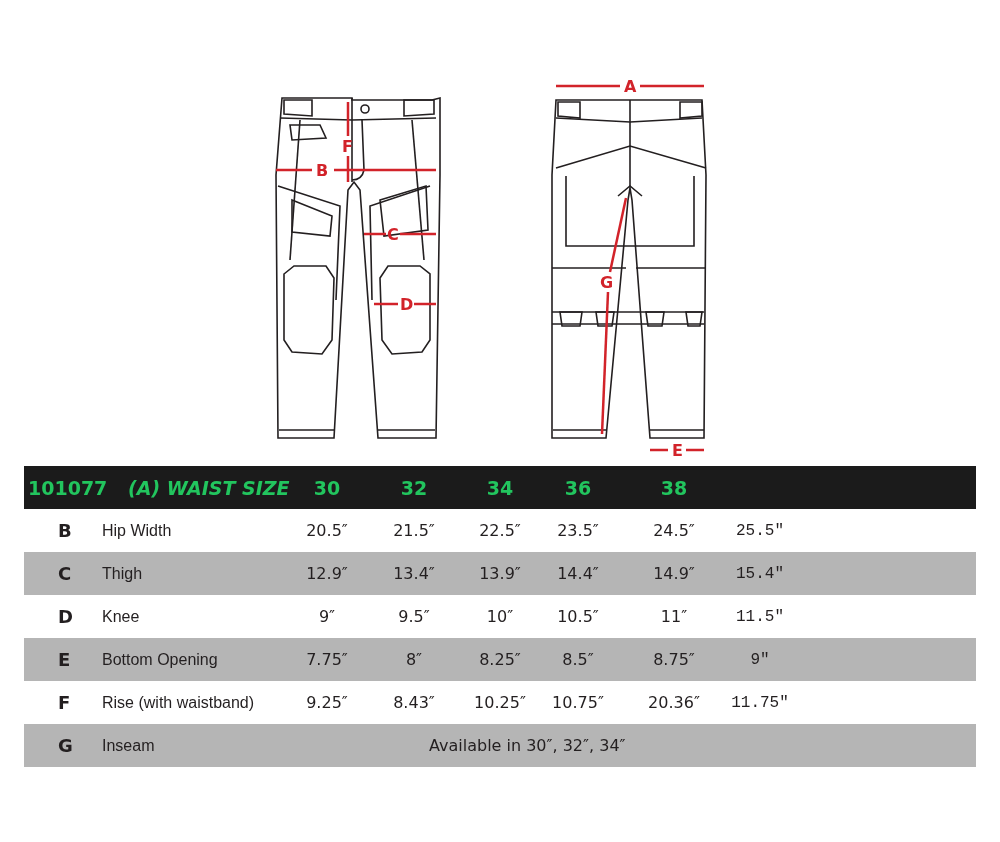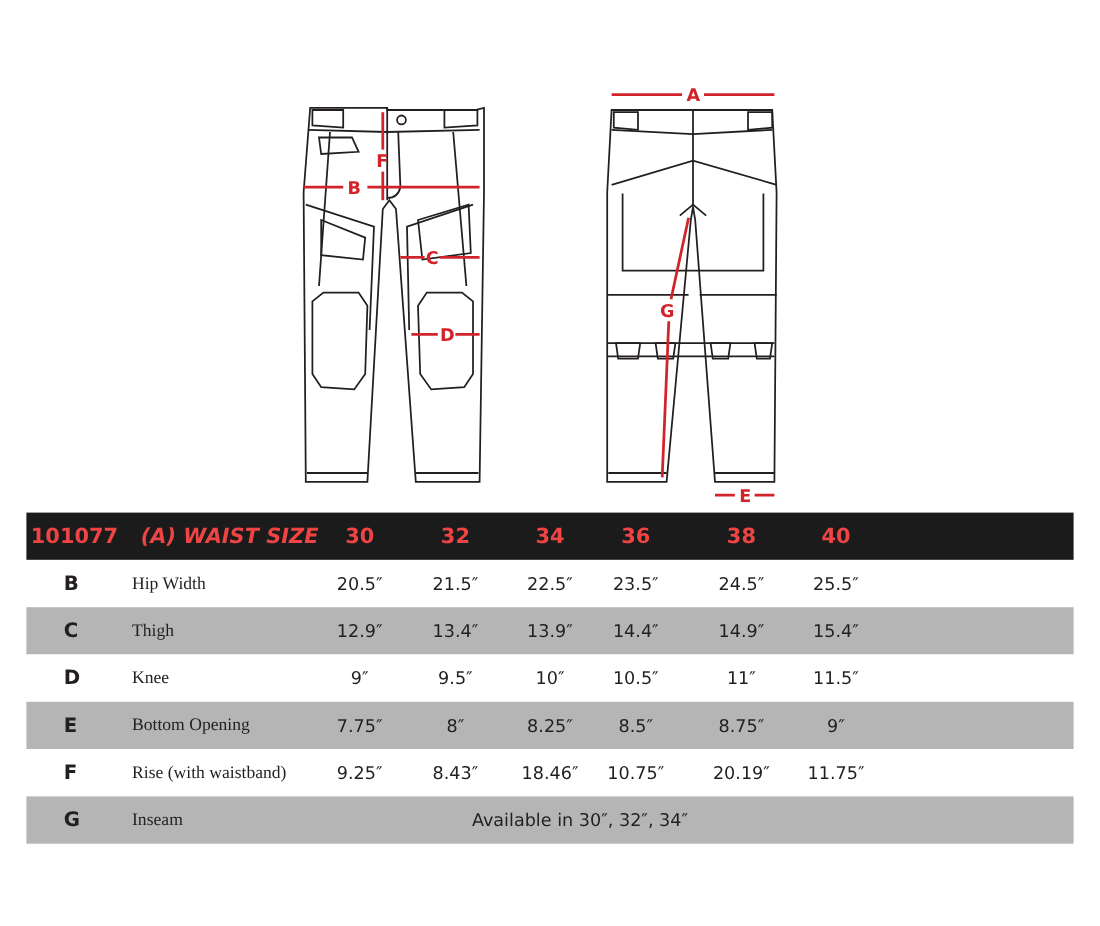--- a/index.html
+++ b/index.html
@@ -3,33 +3,33 @@
   <meta charset="utf-8">
   <style>
     html, body { margin: 0; padding: 0; background: #ffffff; }
     body { width: 1000px; height: 842px; position: relative; overflow: hidden;
            font-family: "Liberation Sans", "DejaVu Sans", sans-serif; color: #231f20; }
     .drawings { position: absolute; left: 0; top: 0; width: 1000px; height: 462px; }
     .drawings svg { position: absolute; left: 0; top: 0; }
     .mlabel { font-family: "DejaVu Sans", sans-serif; font-weight: bold; font-size: 16px; fill: #d2232a; }
     .table { position: absolute; left: 24px; top: 466px; width: 952px; }
     .row { position: relative; height: 43px; display: flex; align-items: center; }
-    .row.header { background: #1b1b1b; color: #ef4444; height: 43px; }
+    .row.header { background: #1b1b1b; color: #22c55e; height: 43px; }
     .row.shade { background: #b5b5b5; }
     .row.plain { background: #ffffff; }
     .cell { position: absolute; top: 0; height: 100%; display: flex; align-items: center; white-space: nowrap; }
     .header .cell { font-weight: bold; font-size: 19px; font-family: "DejaVu Sans", sans-serif; }
     .code { left: 4px; }
     .waist { left: 104px; font-style: italic; }
     .letter { left: 34px; font-weight: bold; font-size: 18px; font-family: "DejaVu Sans", sans-serif; }
-    .name { left: 96px; font-size: 16px; font-family: Liberation Serif, serif; }
+    .name { left: 78px; font-size: 16px; font-family: Liberation Sans, sans-serif; }
     .val { width: 80px; justify-content: center; font-size: 16px; font-family: "DejaVu Sans", sans-serif; }
     .header .val { font-size: 19px; }
     .c0 { left: 263px; } .c1 { left: 350px; } .c2 { left: 436px; }
-    .c3 { left: 514px; } .c4 { left: 610px; } .c5 { left: 696px; }
+    .c3 { left: 514px; } .c4 { left: 610px; } .c5 { left: 696px; font-family: Liberation Mono, monospace; }
     .span-note { left: 405px; font-size: 16px; font-family: "DejaVu Sans", sans-serif; text-align: center; }
   </style>
 </head>
 <body>
 
 <div class="drawings">
   <svg width="1000" height="462" viewBox="0 0 1000 462">
     <g fill="none" stroke="#231f20" stroke-width="1.6">
 
       <path d="M282 98 L352 98 L352 100 L432 100 L440 98 L440 175 L436 438 L378 438 L360 190 L354 182 L348 190 L334 438 L278 438 L276 175 Z"></path>
@@ -109,21 +109,20 @@
 
 <div class="table">
   <div class="row header">
     <span class="cell code">101077</span>
     <span class="cell waist">(A) WAIST SIZE</span>
     <span class="cell val c0">30</span>
     <span class="cell val c1">32</span>
     <span class="cell val c2">34</span>
     <span class="cell val c3">36</span>
     <span class="cell val c4">38</span>
-    <span class="cell val c5">40</span>
   </div>
 
   <div class="row plain">
     <span class="cell letter">B</span>
     <span class="cell name">Hip Width</span>
     <span class="cell val c0">20.5″</span>
     <span class="cell val c1">21.5″</span>
     <span class="cell val c2">22.5″</span>
     <span class="cell val c3">23.5″</span>
     <span class="cell val c4">24.5″</span>
@@ -161,23 +160,23 @@
     <span class="cell val c3">8.5″</span>
     <span class="cell val c4">8.75″</span>
     <span class="cell val c5">9″</span>
   </div>
 
   <div class="row plain">
     <span class="cell letter">F</span>
     <span class="cell name">Rise (with waistband)</span>
     <span class="cell val c0">9.25″</span>
     <span class="cell val c1">8.43″</span>
-    <span class="cell val c2">18.46″</span>
+    <span class="cell val c2">10.25″</span>
     <span class="cell val c3">10.75″</span>
-    <span class="cell val c4">20.19″</span>
+    <span class="cell val c4">20.36″</span>
     <span class="cell val c5">11.75″</span>
   </div>
 
   <div class="row shade">
     <span class="cell letter">G</span>
     <span class="cell name">Inseam</span>
     <span class="cell span-note">Available in 30″, 32″, 34″</span>
   </div>
 </div>
 

